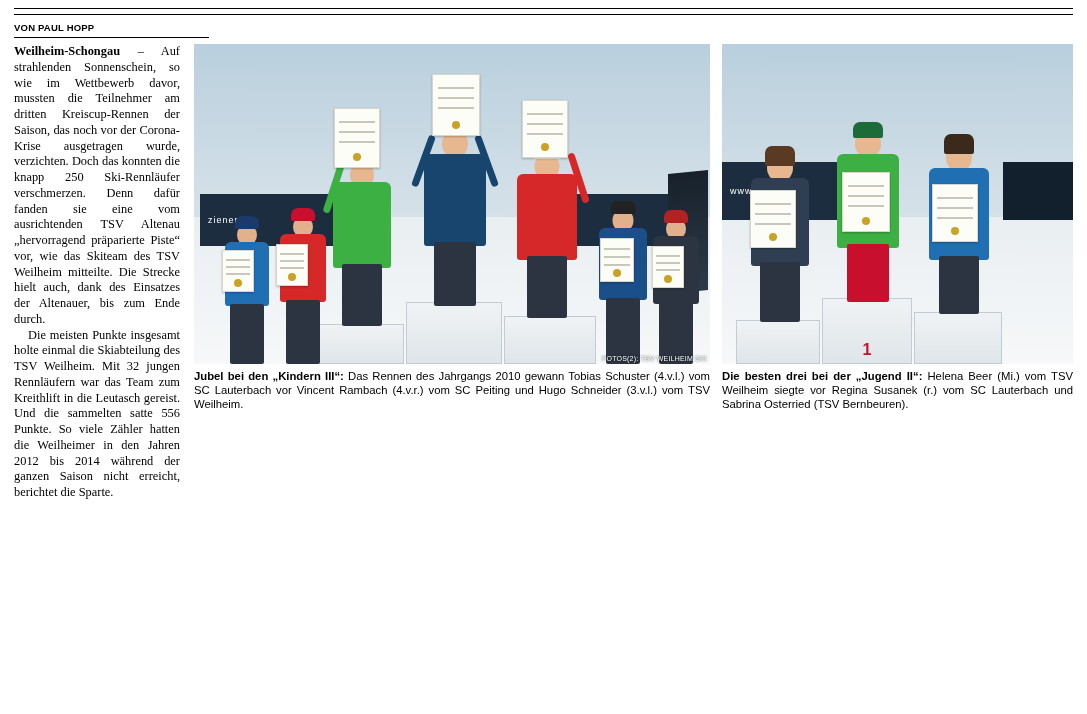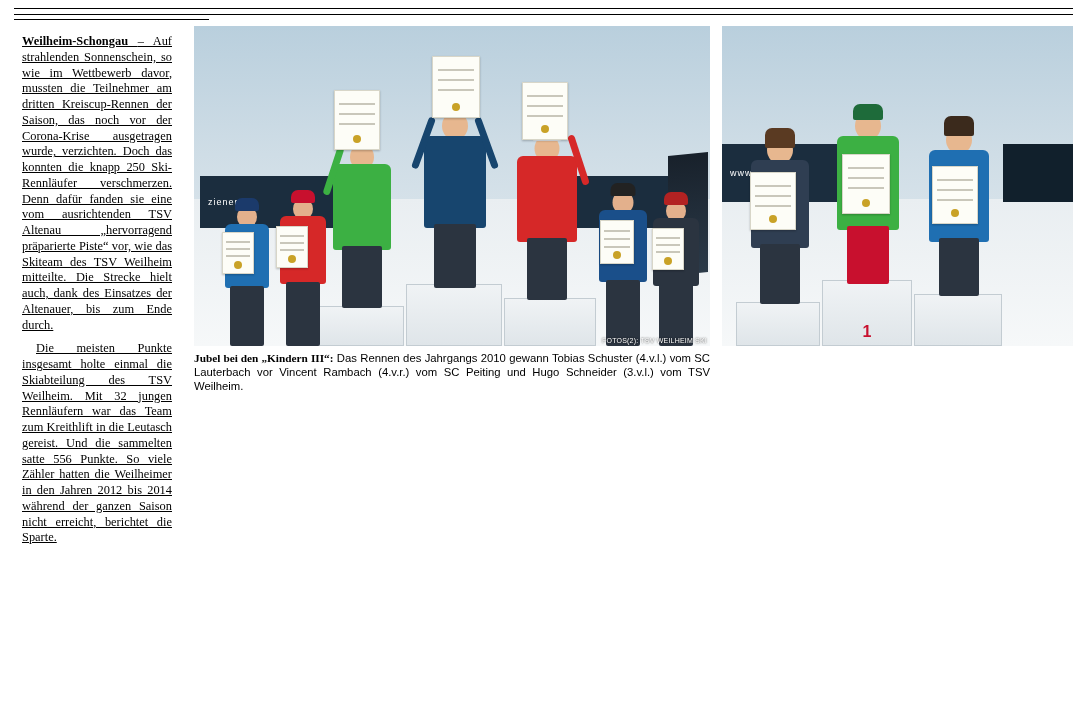--- a/index.html
+++ b/index.html
@@ -103,29 +103,29 @@
     text-shadow: 0 0 2px rgba(0,0,0,0.9);
   }
 
   .caption {
     font-family: "Liberation Sans", sans-serif;
     font-size: 11.3px;
     line-height: 1.26;
     text-align: justify;
     margin-top: 5px;
   }
-  .caption b { font-weight: bold; font-family: Liberation Serif, serif; }
+  .caption b { font-weight: bold; }
   .bcol {
     flex: 1 1 0;
     font-size: 12.4px;
     line-height: 1.27;
     text-align: justify;
     hyphens: auto;
   }
-  .bcol p { margin: 8px; text-indent: 14px; text-decoration: underline; }
+  .bcol p { margin: 0; text-indent: 14px; }
   .bcol p.first { text-indent: 0; }
   .bcol.first-col { flex: 0 0 180px; width: 180px; }
 
   
   .sky {
     position: absolute; left: 0; right: 0; top: 0; height: 100%;
     background: linear-gradient(#b9cfdd 0%, #cfdde6 40%, #e8eef2 100%);
   }
   .snow {
     position: absolute; left: 0; right: 0; bottom: 0; height: 46%;
@@ -195,20 +195,21 @@
 </style>
 </head>
 <body>
 
 <div class="page">
 
   <div class="rule-top"></div>
 
   <div class="rule-under-sub"></div>
 
+  <div class="byline">VON PAUL HOPP</div>
   <div class="byline-rule"></div>
 
   <div class="top-area">
 
     <div class="col-narrow bcol first-col">
       <p class="first"><span><b>Weilheim-Schongau </b>– Auf strahlenden Sonnenschein, so wie im Wettbewerb davor, mussten die Teilnehmer am dritten Kreiscup-Rennen der Saison, das noch vor der Corona-Krise ausgetragen wurde, verzichten. Doch das konnten die knapp 250 Ski-Rennläufer verschmerzen. Denn dafür fanden sie eine vom ausrichtenden TSV Altenau „hervorragend präparierte Piste“ vor, wie das Skiteam des TSV Weilheim mitteilte. Die Strecke hielt auch, dank des Einsatzes der Altenauer, bis zum Ende durch.</span></p>
       <p>Die meisten Punkte insgesamt holte einmal die Skiabteilung des TSV Weilheim. Mit 32 jungen Rennläufern war das Team zum Kreithlift in die Leutasch gereist. Und die sammelten satte 556 Punkte. So viele Zähler hatten die Weilheimer in den Jahren 2012 bis 2014 während der ganzen Saison nicht erreicht, berichtet die Sparte.</p>
     </div>
 
     <div class="photos">
@@ -380,18 +381,21 @@
             <div class="legs" style="bottom:50px; width:40px; height:58px;"></div>
             <div class="cert" style="left:16px; bottom:122px; width:44px; height:56px;">
               <div class="ln" style="top:12px;"></div>
                 <div class="ln" style="top:22px;"></div>
                 <div class="ln" style="top:32px;"></div>
               <div class="seal" style="bottom:6px;"></div>
             </div>
           </div>
         </div>
 
+        <div class="caption">
+          <b>Die besten drei bei der „Jugend II“:</b><span> Helena Beer (Mi.) vom TSV Weilheim siegte vor Regina Susanek (r.) vom SC Lauterbach und Sabrina Osterried (TSV Bernbeuren).</span>
+        </div>
       </div>
 
     </div>
   </div>
 
 </div>
 
 </body></html>

